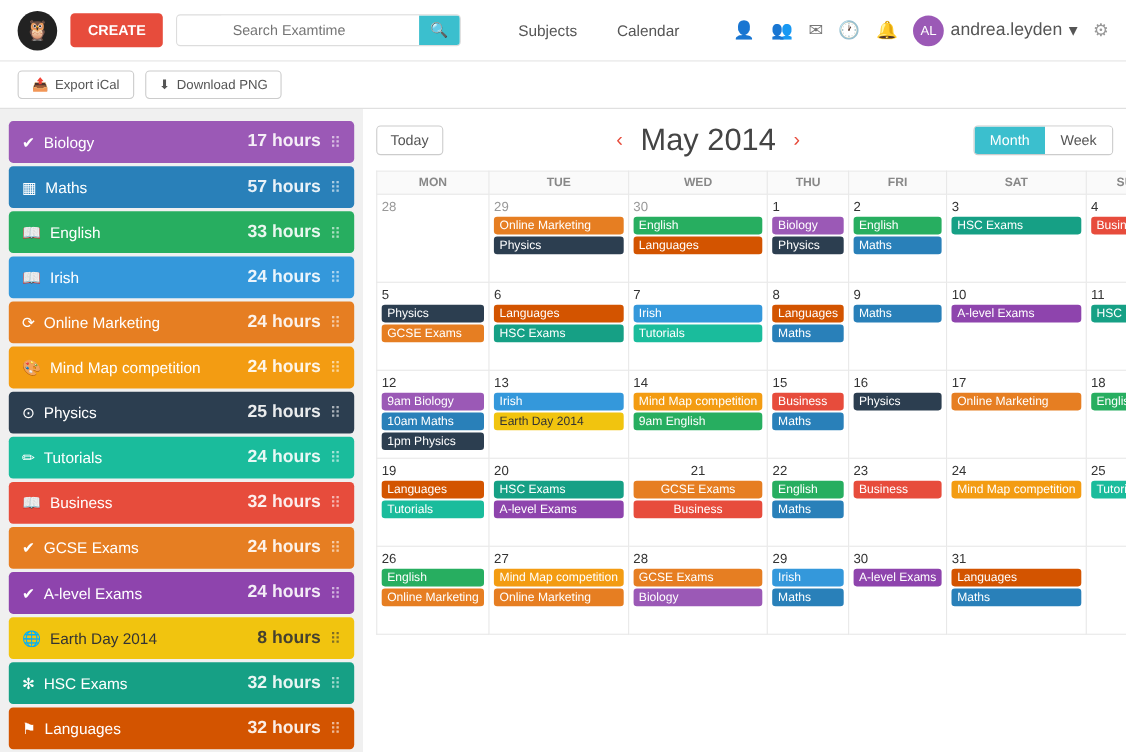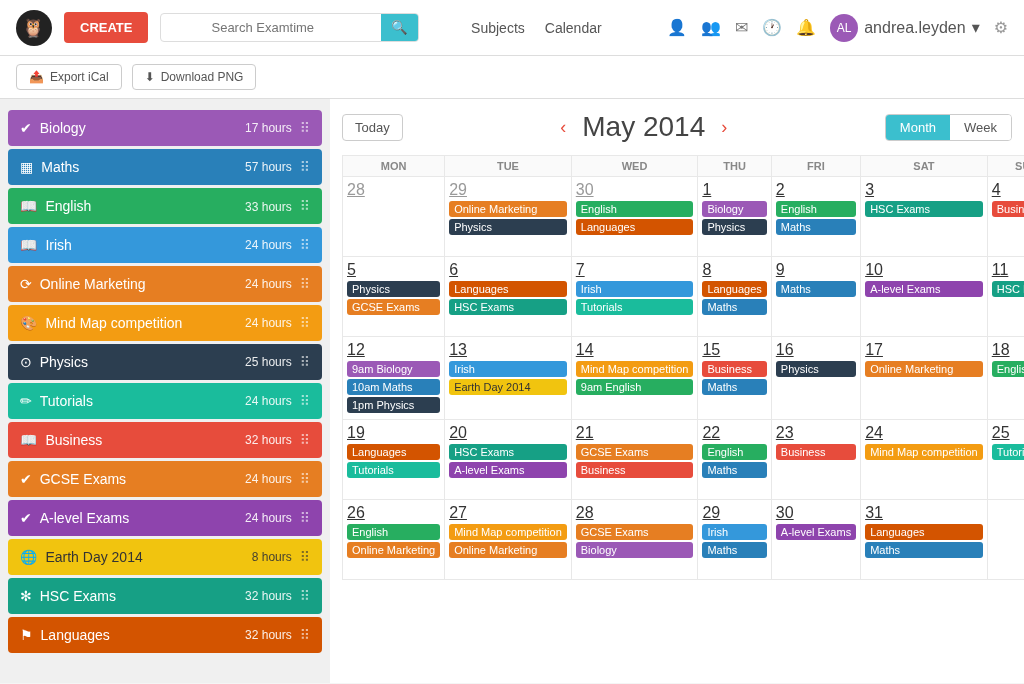--- a/index.html
+++ b/index.html
@@ -5,58 +5,58 @@
     * { box-sizing: border-box; margin: 0; padding: 0; }
     body { font-family: 'Segoe UI', Arial, sans-serif; font-size: 13px; background: #f5f5f5; color: #333; }
 
     
     .header { background: #fff; border-bottom: 1px solid #ddd; display: flex; align-items: center; padding: 0 16px; height: 56px; gap: 12px; }
     .logo { width: 36px; height: 36px; background: #222; border-radius: 50%; display: flex; align-items: center; justify-content: center; color: #fff; font-size: 18px; }
     .create-btn { background: #e74c3c; color: #fff; border: none; border-radius: 4px; padding: 8px 16px; font-size: 13px; font-weight: bold; cursor: pointer; }
     .search-box { display: flex; align-items: center; border: 1px solid #ddd; border-radius: 4px; overflow: hidden; padding-left: 40px; }
     .search-box input { border: none; outline: none; padding: 6px 10px; width: 180px; font-size: 13px; }
     .search-box button { background: #3bbfce; border: none; color: #fff; padding: 6px 10px; cursor: pointer; }
-    .nav-links { display: flex; gap: 20px; margin-left: 40px; }
+    .nav-links { display: flex; gap: 36px; margin-left: 40px; }
     .nav-links a { color: #555; text-decoration: none; font-size: 14px; }
     .header-icons { display: flex; align-items: center; gap: 14px; margin-left: auto; color: #777; }
     .header-icons span { cursor: pointer; font-size: 16px; }
     .user-info { display: flex; align-items: center; gap: 6px; font-size: 13px; color: #555; cursor: pointer; }
     .user-avatar { width: 28px; height: 28px; border-radius: 50%; background: #ccc; overflow: hidden; display: flex; align-items: center; justify-content: center; font-size: 12px; color: #fff; background: #9b59b6; }
     .gear-icon { color: #999; font-size: 16px; cursor: pointer; }
 
     
     .toolbar { background: #fff; border-bottom: 1px solid #ddd; padding: 8px 16px; display: flex; gap: 10px; }
     .toolbar-btn { background: #fff; border: 1px solid #ccc; border-radius: 4px; padding: 5px 12px; font-size: 12px; color: #555; cursor: pointer; display: flex; align-items: center; gap: 6px; }
 
     
     .main { display: flex; height: calc(684px - 56px - 44px); }
 
     
     .sidebar { width: 330px; min-width: 330px; overflow-y: auto; background: #f0f0f0; padding: 8px 0; }
     .sidebar-item { display: flex; align-items: center; padding: 10px 12px; margin: 3px 8px; border-radius: 4px; color: #fff; font-size: 14px; font-weight: 500; justify-content: space-between; cursor: pointer; }
     .sidebar-item .item-left { display: flex; align-items: center; gap: 8px; }
-    .sidebar-item .hours { font-size: 12px; font-weight: normal; opacity: 0.9; }
+    .sidebar-item .hours { font-size: 16px; font-weight: bold; opacity: 0.9; }
     .sidebar-item .drag-handle { opacity: 0.6; font-size: 14px; }
 
     
     .calendar { flex: 1; background: #fff; padding: 12px; overflow: auto; }
     .cal-header { display: flex; align-items: center; justify-content: space-between; margin-bottom: 12px; }
     .cal-nav { display: flex; align-items: center; gap: 16px; }
     .cal-nav button { background: none; border: none; color: #e74c3c; font-size: 18px; cursor: pointer; }
     .cal-title { font-size: 28px; font-weight: 300; color: #444; }
     .today-btn { background: #fff; border: 1px solid #ccc; border-radius: 4px; padding: 5px 12px; font-size: 13px; cursor: pointer; color: #555; }
     .view-btns { display: flex; border: 1px solid #ccc; border-radius: 4px; overflow: hidden; }
     .view-btn { padding: 5px 14px; font-size: 13px; cursor: pointer; background: #fff; border: none; color: #555; }
     .view-btn.active { background: #3bbfce; color: #fff; }
 
     
     .cal-grid { width: 100%; border-collapse: collapse; }
     .cal-grid th { text-align: center; font-size: 11px; font-weight: 600; color: #888; padding: 4px; border: 1px solid #e8e8e8; background: #fafafa; }
     .cal-grid td { border: 1px solid #e8e8e8; vertical-align: top; padding: 4px; width: 14.28%; min-height: 80px; }
-    .day-num { font-size: 16px; color: #999; margin-bottom: 2px; text-decoration: underline; }
+    .day-num { font-size: 12px; color: #999; margin-bottom: 2px; }
     .day-num.current-month { color: #333; }
     .cal-event { border-radius: 3px; padding: 2px 5px; margin-bottom: 2px; font-size: 11px; color: #fff; cursor: pointer; white-space: nowrap; overflow: hidden; text-overflow: ellipsis; }
 
     
     .c-biology { background: #9b59b6; }
     .c-maths { background: #2980b9; }
     .c-english { background: #27ae60; }
     .c-irish { background: #3498db; }
     .c-online-marketing { background: #e67e22; }
     .c-mind-map { background: #f39c12; }
@@ -386,21 +386,21 @@
             <td style="height: 80px;">
               <div class="day-num current-month">19</div>
               <div class="cal-event c-languages">Languages</div>
               <div class="cal-event c-tutorials">Tutorials</div>
             </td>
             <td style="height: 80px;">
               <div class="day-num current-month">20</div>
               <div class="cal-event c-hsc">HSC Exams</div>
               <div class="cal-event c-alevel">A-level Exams</div>
             </td>
-            <td style="height: 80px;">
+            <td style="height: 80px; text-align: center;">
               <div class="day-num current-month">21</div>
               <div class="cal-event c-gcse">GCSE Exams</div>
               <div class="cal-event c-business">Business</div>
             </td>
             <td style="height: 80px;">
               <div class="day-num current-month">22</div>
               <div class="cal-event c-english">English</div>
               <div class="cal-event c-maths">Maths</div>
             </td>
             <td style="height: 80px;">

